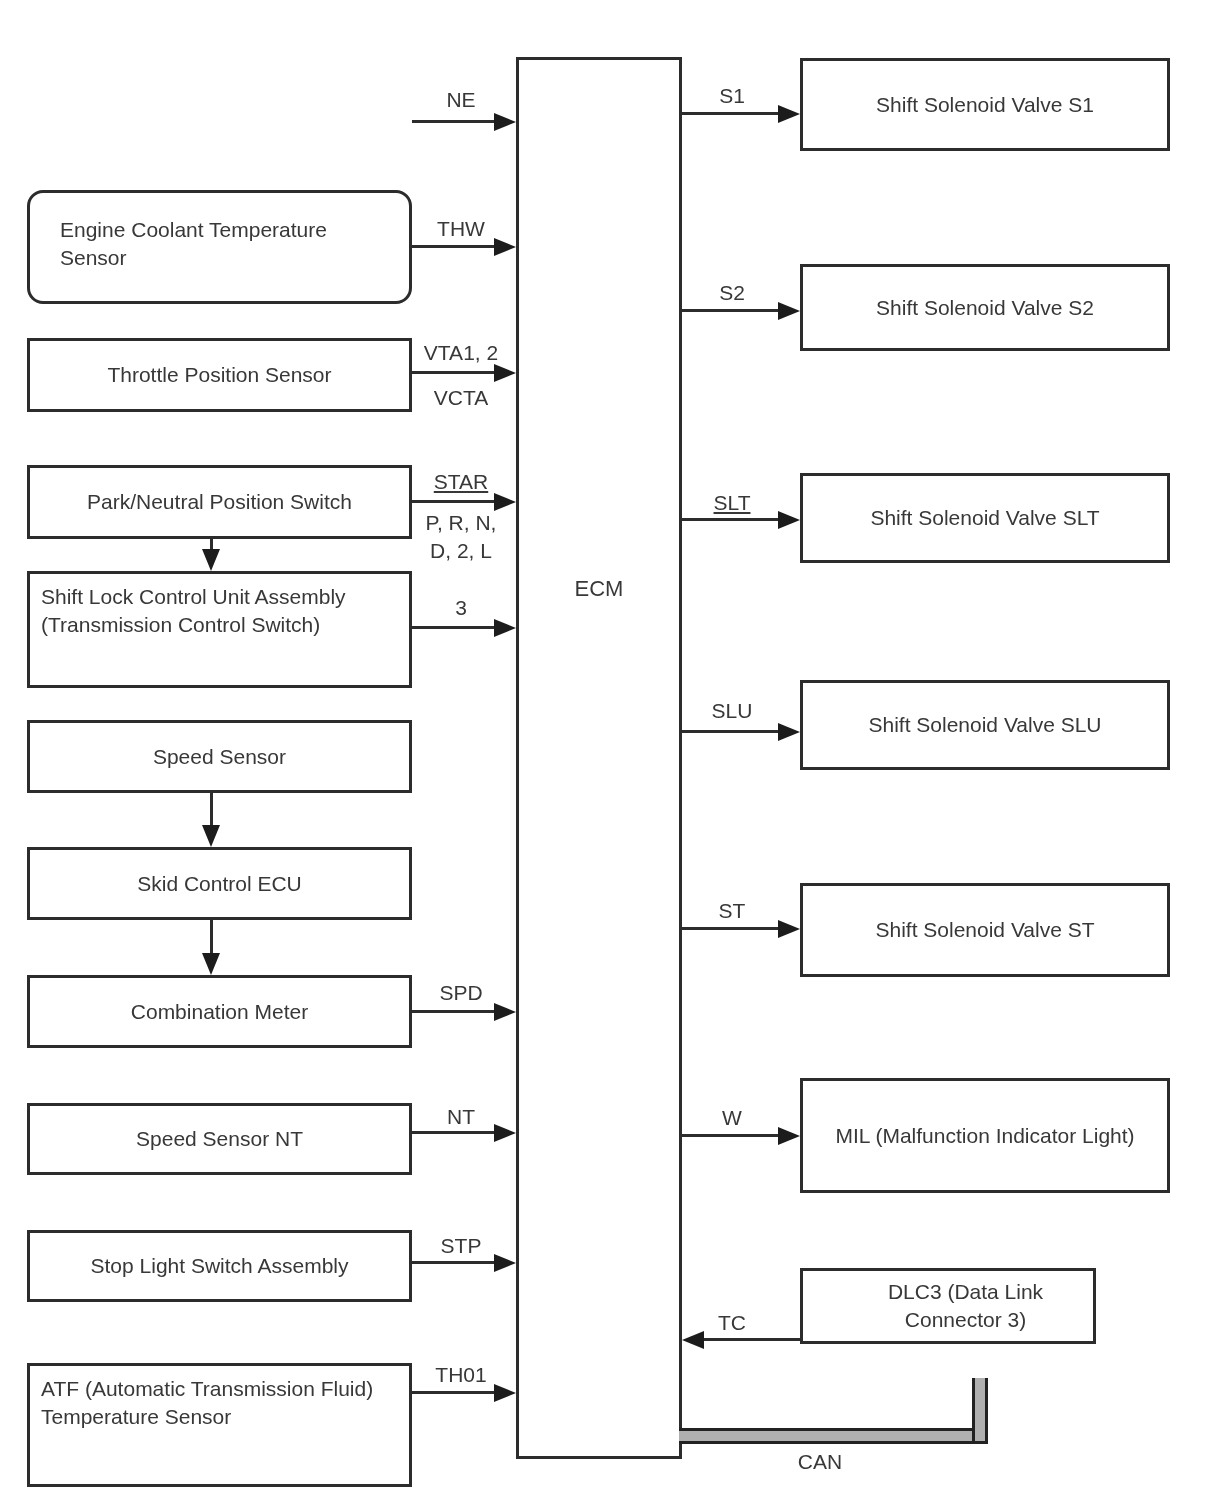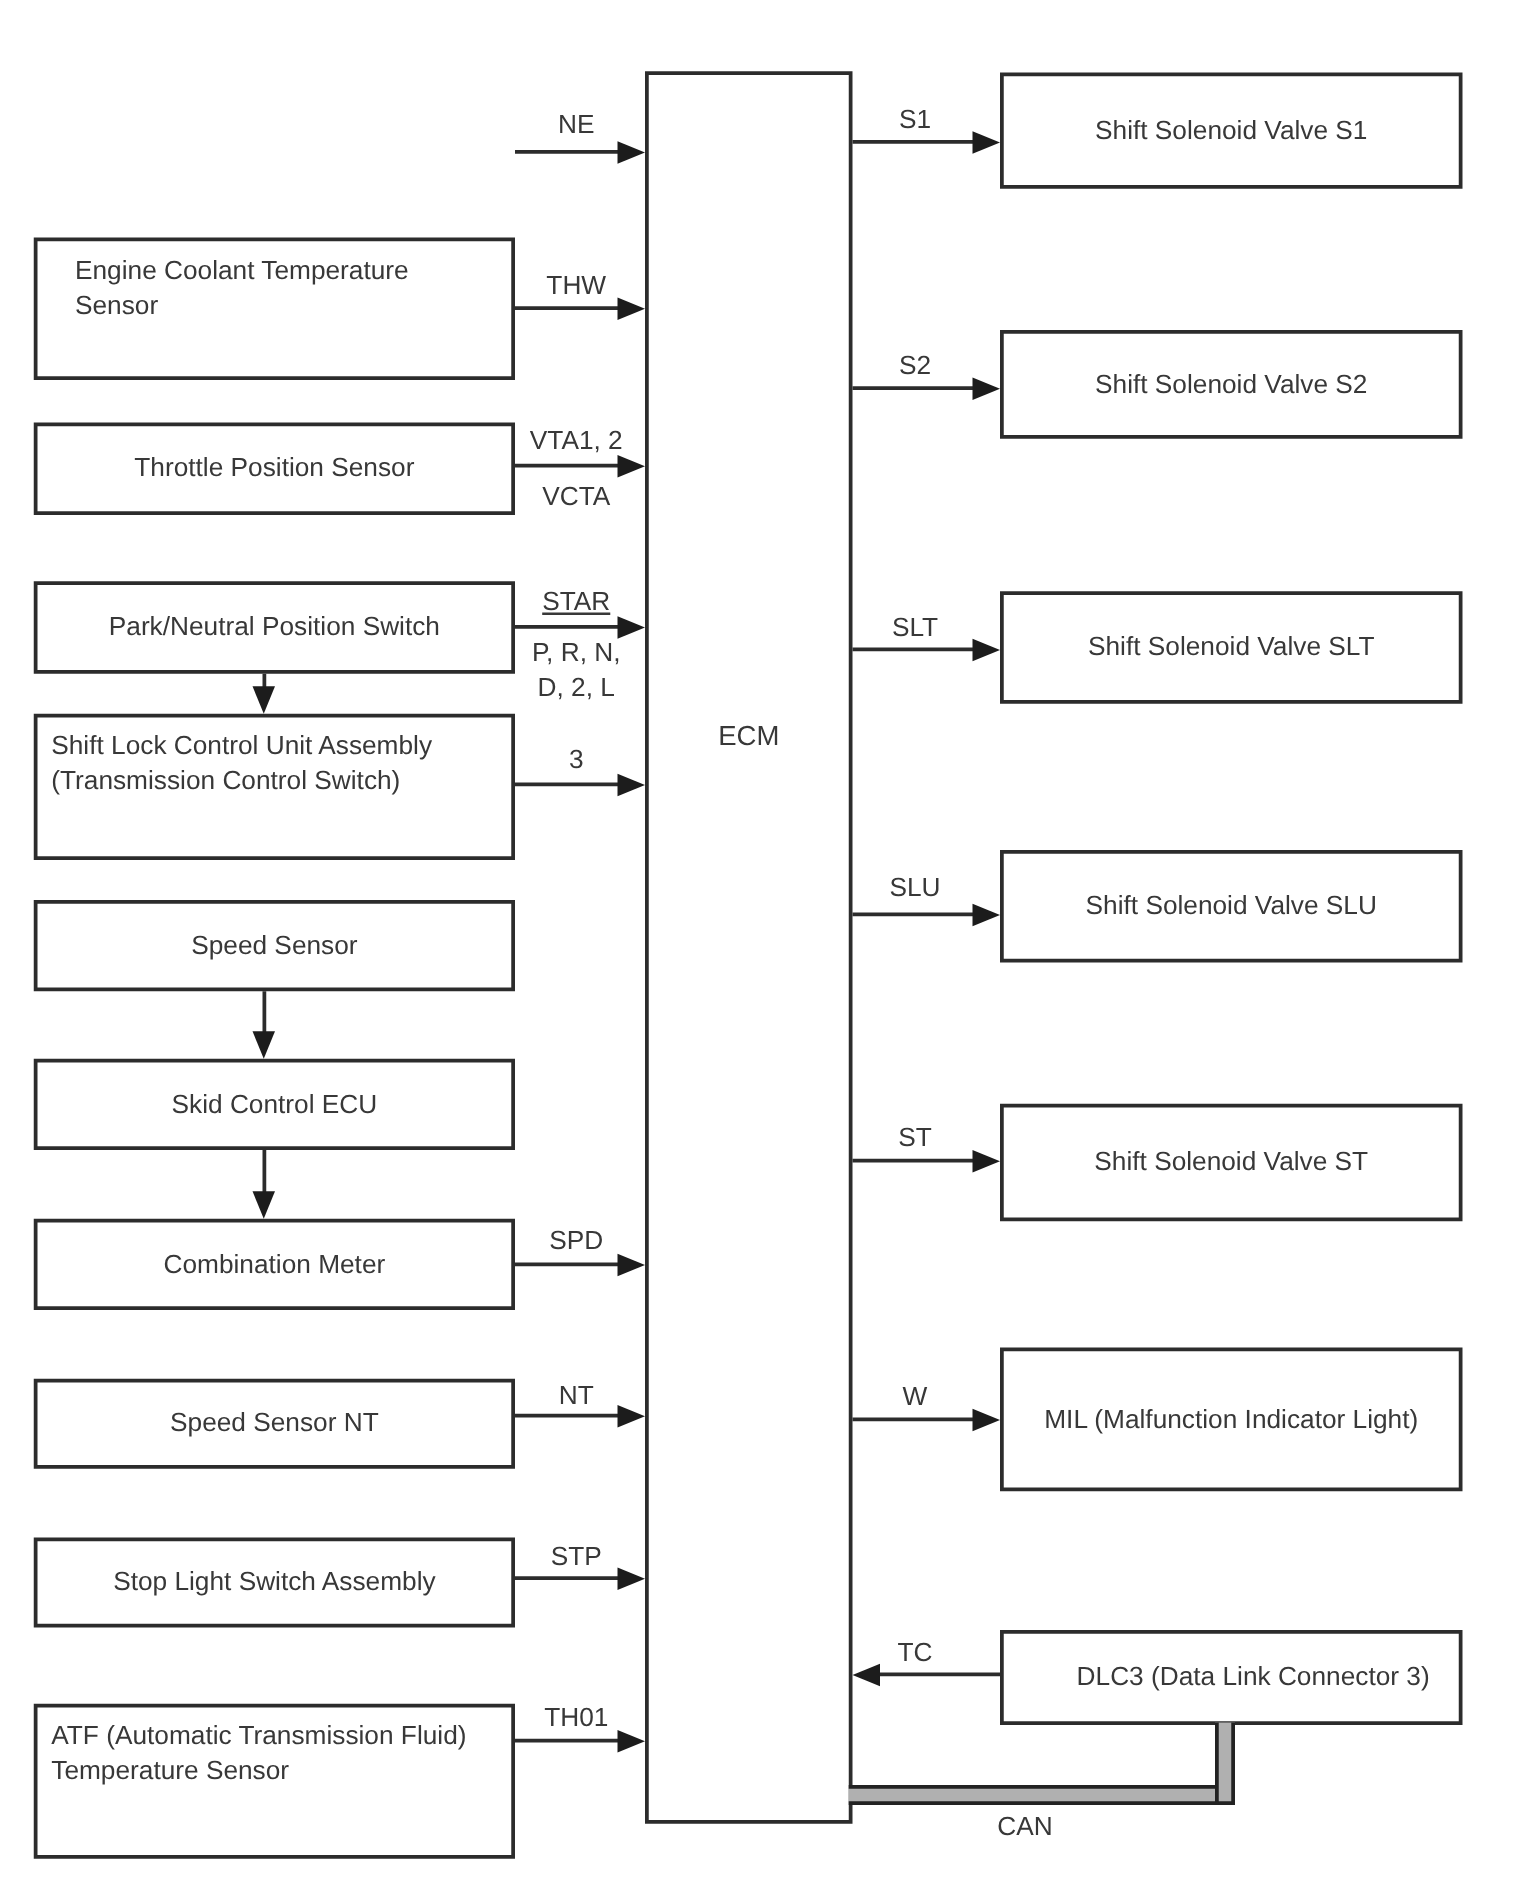--- a/index.html
+++ b/index.html
@@ -30,21 +30,21 @@
            border-top:3px solid #222; border-bottom:3px solid #222; }
   .bus-v { position:absolute; box-sizing:border-box; background:#b0b0b0;
            border-left:3px solid #222; border-right:3px solid #222; border-bottom:3px solid #222; z-index:2; }
 </style>
 </head>
 <body>
 
 <div class="stage">
 
 
-  <div class="box tl" style="left:27px;top:190px;width:385px;height:114px;padding-left:30px;padding-top:10px;">
+  <div class="box tl" style="left:27px;top:190px;width:385px;height:114px;padding-left:30px;padding-top:23px;border-radius:16px;">
     <div>Engine Coolant Temperature</div>
     <div>Sensor</div>
   </div>
 
   <div class="box c" style="left:27px;top:338px;width:385px;height:74px;">
     <span>Throttle Position Sensor</span>
   </div>
 
   <div class="box c" style="left:27px;top:465px;width:385px;height:74px;">
     <span>Park/Neutral Position Switch</span>
@@ -135,21 +135,21 @@
   <div class="hl" style="left:682px;top:112px;width:98px;"></div>
   <div class="ar" style="left:778px;top:105px;"></div>
   <div class="sig" style="left:686px;top:84px;width:92px;">S1</div>
 
   <div class="hl" style="left:682px;top:309px;width:98px;"></div>
   <div class="ar" style="left:778px;top:302px;"></div>
   <div class="sig" style="left:686px;top:281px;width:92px;">S2</div>
 
   <div class="hl" style="left:682px;top:518px;width:98px;"></div>
   <div class="ar" style="left:778px;top:511px;"></div>
-  <div class="sig" style="left:686px;top:491px;width:92px;">SLT</div>
+  <div class="sig" style="left:686px;top:491px;width:92px;text-decoration:underline;">SLT</div>
 
   <div class="hl" style="left:682px;top:730px;width:98px;"></div>
   <div class="ar" style="left:778px;top:723px;"></div>
   <div class="sig" style="left:686px;top:699px;width:92px;">SLU</div>
 
   <div class="hl" style="left:682px;top:927px;width:98px;"></div>
   <div class="ar" style="left:778px;top:920px;"></div>
   <div class="sig" style="left:686px;top:899px;width:92px;">ST</div>
 
   <div class="hl" style="left:682px;top:1134px;width:98px;"></div>
@@ -177,21 +177,21 @@
   </div>
 
   <div class="box c" style="left:800px;top:883px;width:370px;height:94px;">
     <span>Shift Solenoid Valve ST</span>
   </div>
 
   <div class="box c" style="left:800px;top:1078px;width:370px;height:115px;">
     <span>MIL (Malfunction Indicator Light)</span>
   </div>
 
-  <div class="box c" style="left:800px;top:1304px;width:370px;height:76px;padding-left:35px;">
+  <div class="box c" style="left:800px;top:1268px;width:296px;height:76px;padding-left:35px;">
     <span>DLC3 (Data Link Connector 3)</span>
   </div>
 
   <div class="bus-h" style="left:679px;top:1428px;width:309px;height:16px;"></div>
   <div class="bus-v" style="left:972px;top:1378px;width:16px;height:66px;"></div>
   <div class="sig" style="left:765px;top:1450px;width:110px;">CAN</div>
 
 </div>
 
 </body></html>

